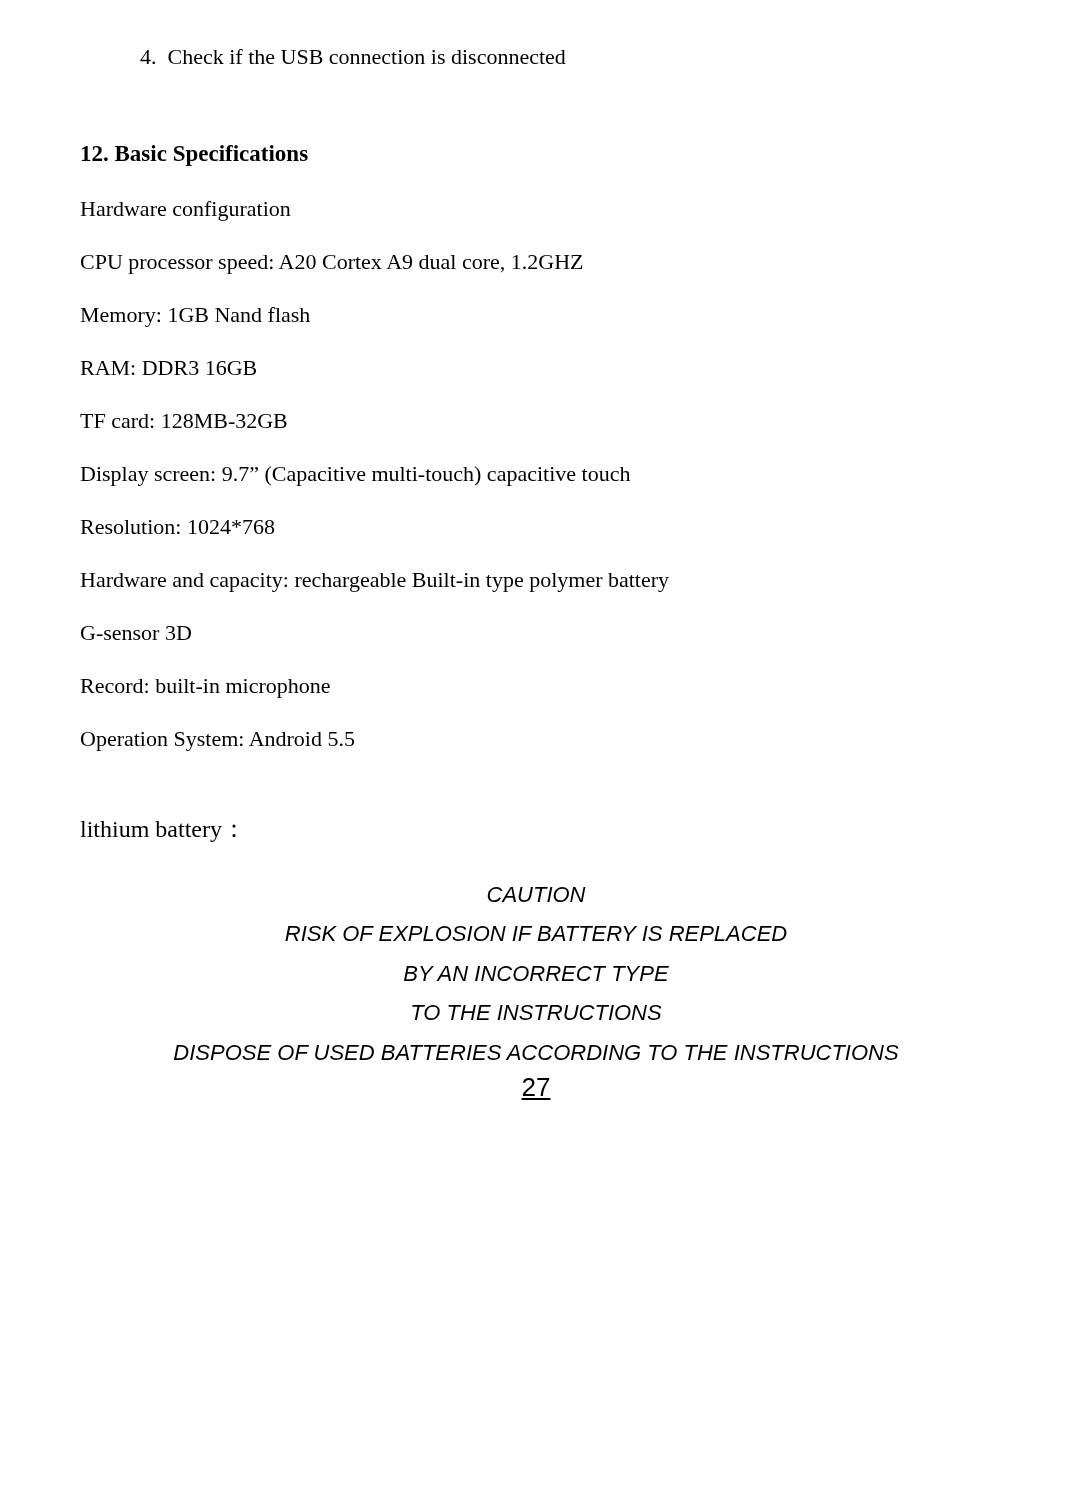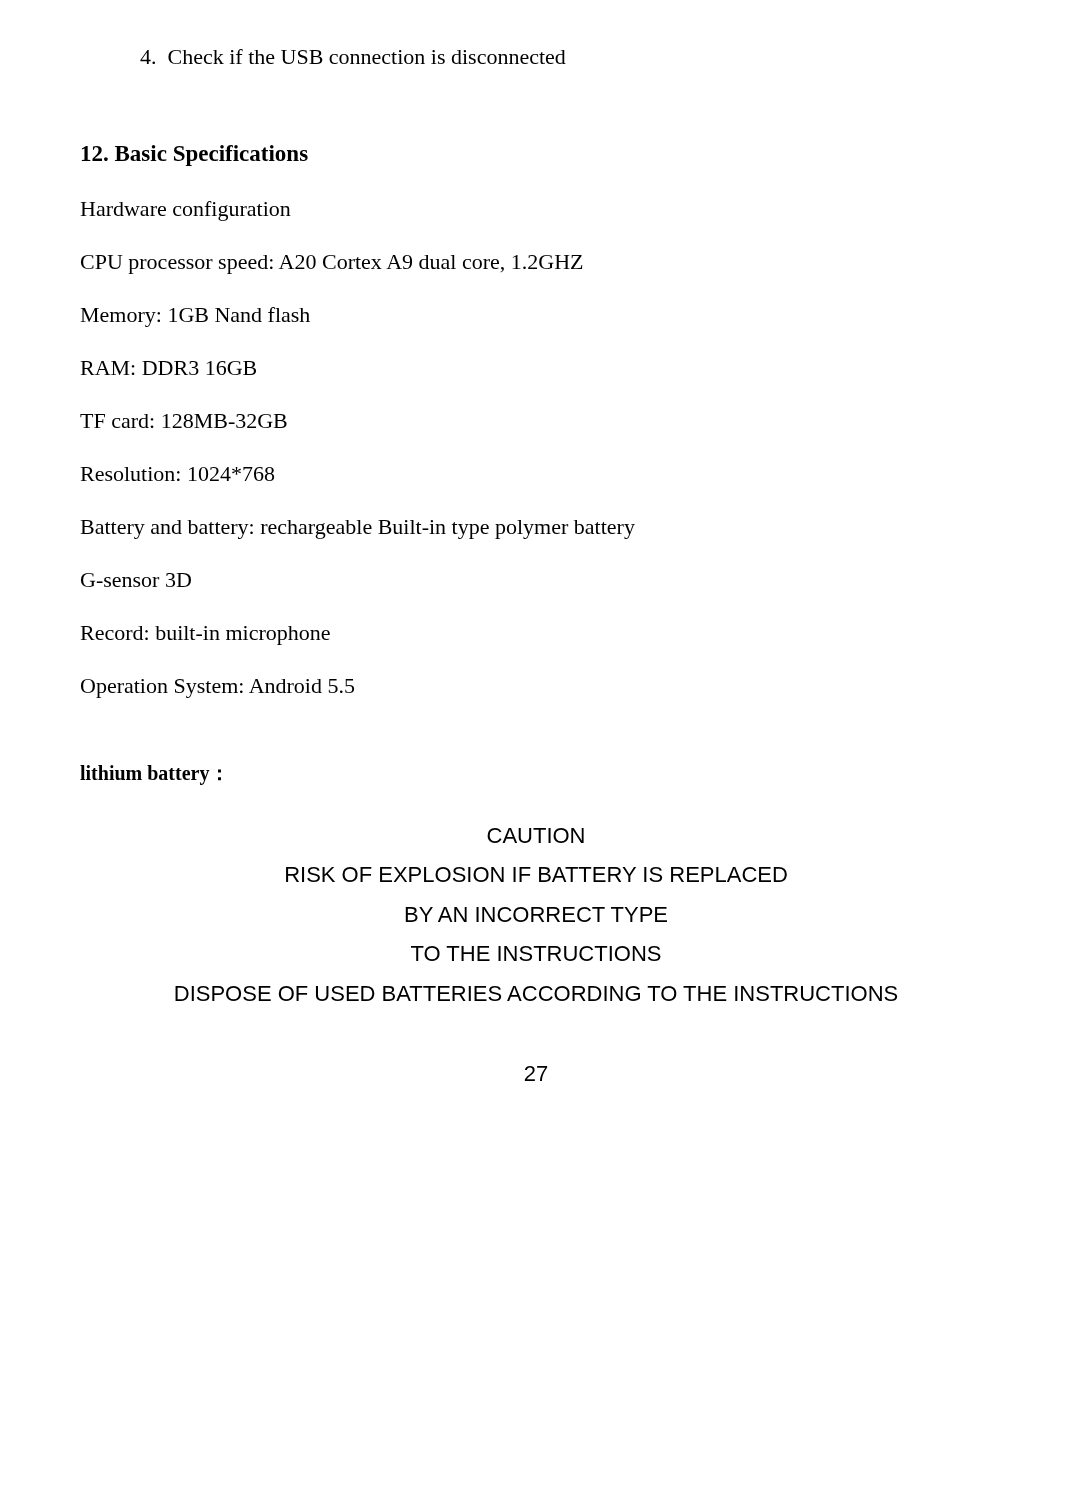--- a/index.html
+++ b/index.html
@@ -38,42 +38,43 @@
       margin-bottom: 20px;
       line-height: 1.5;
     }
 
     .spec-item {
       margin-bottom: 20px;
       line-height: 1.5;
     }
 
     .lithium-heading {
-      font-weight: bold;
-      font-size: 20px;
+      font-weight: normal;
+      font-size: 24px;
       margin-bottom: 28px;
       line-height: 1.5;
     }
 
     .caution-block {
       text-align: center;
       margin-top: 16px;
+      font-style: italic;
     }
 
     .caution-line {
       font-size: 22px;
       line-height: 1.8;
       font-family: Arial, Helvetica, sans-serif;
     }
 
     .page-number {
       text-align: center;
-      margin-top: 48px;
-      font-size: 22px;
+      font-size: 26px;
       font-family: Arial, Helvetica, sans-serif;
+      text-decoration: underline;
     }
   </style>
 </head>
 <body>
 
 <div class="content-wrapper">
 
 
   <div class="step-item">
     <span>4.</span>&nbsp;&nbsp;<span>Check  if  the  USB  connection  is  disconnected</span>
@@ -82,22 +83,23 @@
   <div class="section-gap"></div>
 
   <div class="section-heading">12. Basic Specifications</div>
 
   <div class="spec-item">Hardware  configuration</div>
 
   <div class="spec-item">CPU processor speed:    A20 Cortex A9 dual core, 1.2GHZ</div>
   <div class="spec-item">Memory: 1GB Nand flash</div>
   <div class="spec-item">RAM: DDR3 16GB</div>
   <div class="spec-item">TF card: 128MB-32GB</div>
+  <div class="spec-item">Display screen: 9.7” (Capacitive multi-touch) capacitive touch</div>
   <div class="spec-item">Resolution: 1024*768</div>
-  <div class="spec-item">Battery and battery: rechargeable Built-in type polymer battery</div>
+  <div class="spec-item">Hardware and capacity: rechargeable Built-in type polymer battery</div>
   <div class="spec-item">G-sensor 3D</div>
   <div class="spec-item">Record: built-in microphone</div>
   <div class="spec-item">Operation System: Android 5.5</div>
 
   <div class="section-gap"></div>
 
   <div class="lithium-heading">lithium battery：</div>
 
   <div class="caution-block">
     <div class="caution-line">CAUTION</div>

